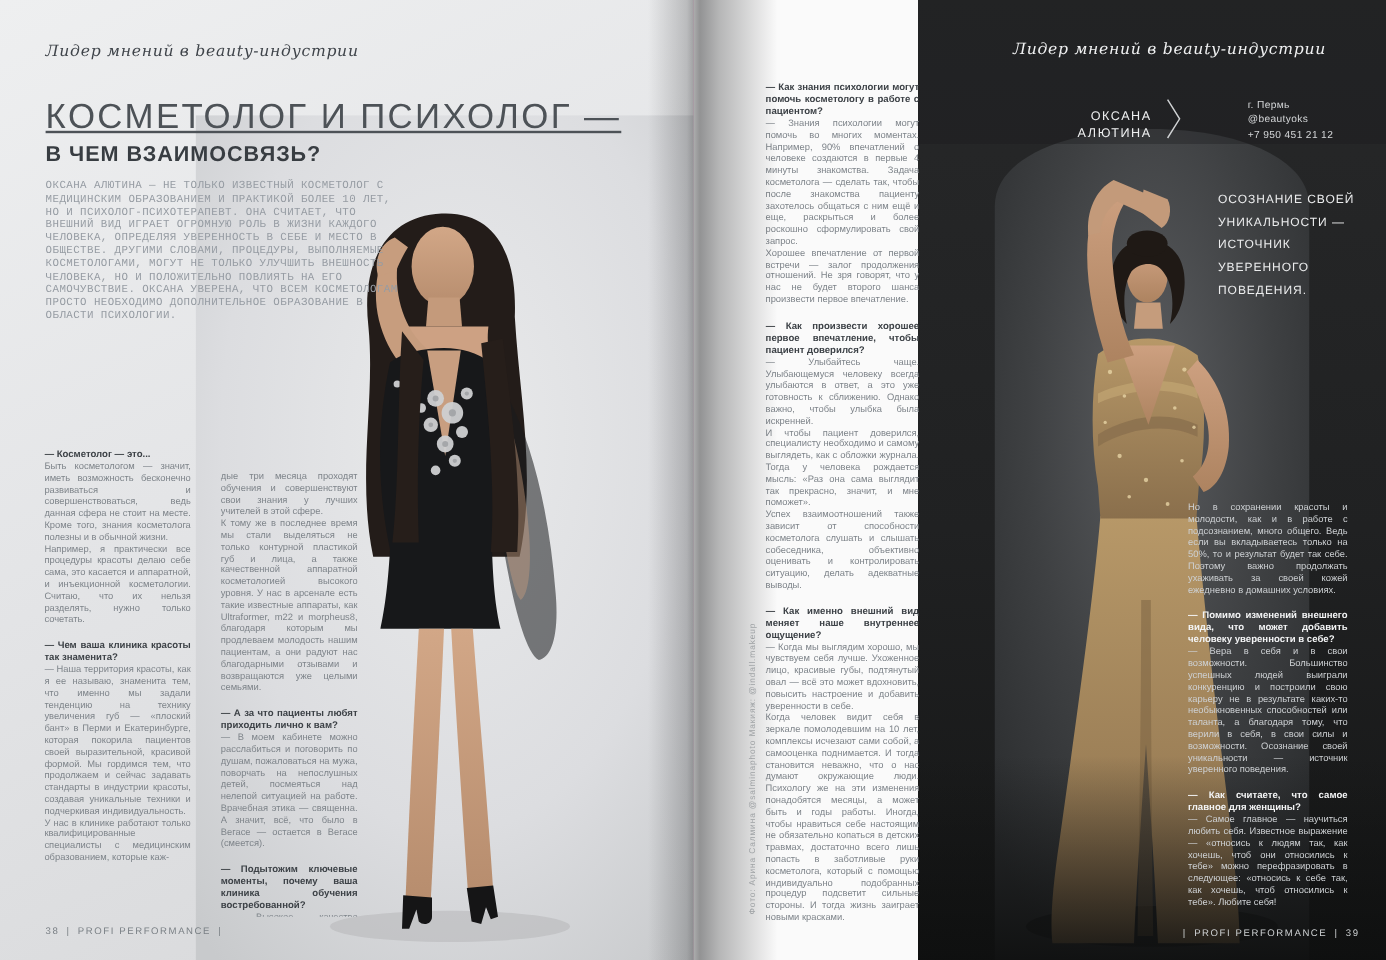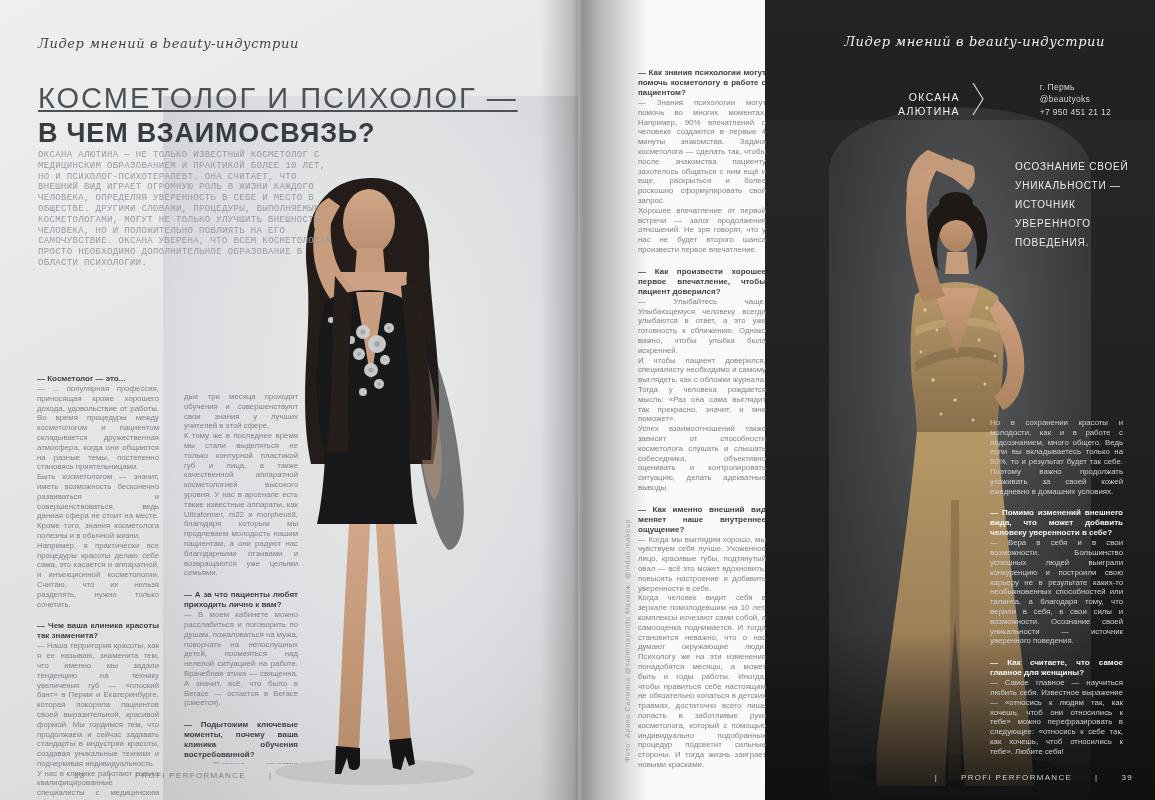--- a/index.html
+++ b/index.html
@@ -11,38 +11,38 @@
   .page-left { position:absolute; left:0; top:0; width:578px; height:800px;
     background:linear-gradient(155deg,#eeeff0 0%,#e4e5e7 45%,#d6d7d9 100%); }
 
   .script-header { font-family:"DejaVu Serif", serif; font-style:italic; font-size:13px;
     color:#3f444a; letter-spacing:0.6px; }
   .script-left { position:absolute; left:38px; top:36px; z-index:4; }
   .script-right { position:absolute; right:50px; top:34px; z-index:6; color:#f1f2f3; }
 
   .title-block { position:absolute; left:38px; top:82px; z-index:4; }
   .title-l1 { font-size:29px; font-weight:normal; letter-spacing:2px; color:#4d5257;text-decoration:underline; }
-  .title-l2 { font-size:27px; font-weight:bold; letter-spacing:0.8px; color:#383d42; margin-top:3px; }
+  .title-l2 { font-size:18px; font-weight:bold; letter-spacing:0.8px; color:#383d42; margin-top:3px; }
 
   .intro { position:absolute; left:38px; top:150px; width:300px; z-index:4;
     font-size:9px; line-height:10.8px; letter-spacing:0.35px; color:#969ca3;font-family:Liberation Mono, monospace; }
 
   .col { position:absolute; text-align:justify; font-size:7.8px; line-height:9.8px;
     color:#7e848a; overflow:hidden; }
   .col p { margin:0; }
   .col p.q { font-weight:bold; color:#3d4247; font-size:8px; line-height:10px; margin-top:12px; }
   .col p.q:first-child { margin-top:0; }
 
   .col1-left { left:37px;  top:327px; width:122px; height:448px; z-index:4;margin-top:47px; }
   .col2-left { left:184px; top:392px; width:114px; height:372px; z-index:4; }
 
   .photo-left { position:absolute; left:163px; top:96px; width:415px; height:704px; z-index:1; }
   .photo-left svg { display:block; }
 
-  .footer { display:flex; gap:23px; font-size:8px; letter-spacing:1.3px;margin-left:36px; }
+  .footer { display:flex; gap:6px; font-size:8px; letter-spacing:1.3px; }
   .footer-left { position:absolute; left:38px; bottom:20px; color:#7b8186; z-index:4; }
   .footer-right { position:absolute; right:22px; bottom:18px; color:#cdd0d2; z-index:6; }
 
   
   .page-right { position:absolute; left:578px; top:0; width:577px; height:800px; background:#fafafa; }
 
   .col1-right { left:60px; top:68px; width:128px; height:717px; z-index:4; }
   .col2-right { left:412px; top:418px; width:133px; height:366px; color:#cdd0d3; z-index:6; }
   .col2-right p.q { color:#f3f4f5; }
 
@@ -131,21 +131,20 @@
         <path d="M238,190 C244,250 250,310 246,364 L268,364 C272,300 262,240 256,186 Z" fill="#261e1a"></path>
         <path d="M186,428 C182,500 178,578 175,652 L196,654 C200,576 204,498 207,428 Z" fill="url(#lgskin)"></path>
         <path d="M213,428 C217,500 222,576 227,648 L248,646 C243,570 236,494 231,428 Z" fill="url(#lgskin)"></path>
         <path d="M173,650 L197,652 L197,668 C197,674 190,676 186,672 L184,662 L178,678 L172,678 Z" fill="#151516"></path>
         <path d="M226,644 L248,642 L252,668 L246,670 L242,660 L238,674 L230,672 Z" fill="#151516"></path>
       </svg>
     </div>
 
     <div class="col col1-left">
       <p class="q">— Косметолог — это...</p>
-      <p class="a">— ... популярная профессия, приносящая кроме хорошего дохода, удовольствие от работы. Во время процедуры между косметологом и пациентом складывается дружественная атмосфера, когда они общаются на разные темы, постепенно становясь приятельницами.</p>
       <p class="a">Быть косметологом — значит, иметь возможность бесконечно развиваться и совершенствоваться, ведь данная сфера не стоит на месте. Кроме того, знания косметолога полезны и в обычной жизни.</p>
       <p class="a">Например, я практически все процедуры красоты делаю себе сама, это касается и аппаратной, и инъекционной косметологии. Считаю, что их нельзя разделять, нужно только сочетать.</p>
       <p class="q">— Чем ваша клиника красоты так знаменита?</p>
       <p class="a">— Наша территория красоты, как я ее называю, знаменита тем, что именно мы задали тенденцию на технику увеличения губ — «плоский бант» в Перми и Екатеринбурге, которая покорила пациентов своей выразительной, красивой формой. Мы гордимся тем, что продолжаем и сейчас задавать стандарты в индустрии красоты, создавая уникальные техники и подчеркивая индивидуальность.</p>
       <p class="a">У нас в клинике работают только квалифицированные специалисты с медицинским образованием, которые каж-</p>
     </div>
 
     <div class="col col2-left">
       <p class="a">дые три месяца проходят обучения и совершенствуют свои знания у лучших учителей в этой сфере.</p>
       <p class="a">К тому же в последнее время мы стали выделяться не только контурной пластикой губ и лица, а также качественной аппаратной косметологией высокого уровня. У нас в арсенале есть такие известные аппараты, как Ultraformer, m22 и morpheus8, благодаря которым мы продлеваем молодость нашим пациентам, а они радуют нас благодарными отзывами и возвращаются уже целыми семьями.</p>

